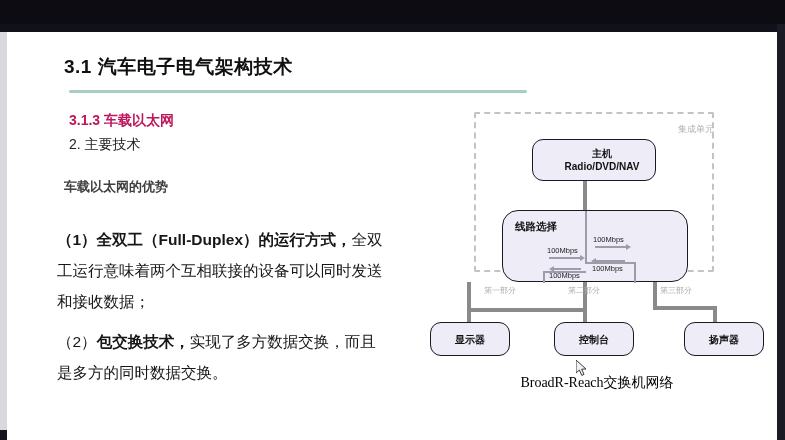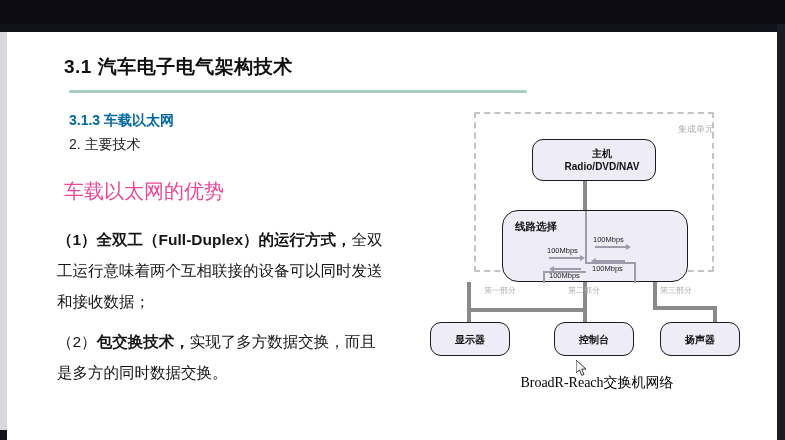--- a/index.html
+++ b/index.html
@@ -24,23 +24,23 @@
     position:absolute;left:57px;top:22px;
     font-size:19px;font-weight:bold;color:#101010;letter-spacing:.5px;
     white-space:nowrap;
   }
   .title-rule{
     position:absolute;left:62px;top:58px;width:458px;height:3px;
     background:#a8cdc4;border-radius:2px;
   }
 
   
-  .txt-sub{position:absolute;left:62px;top:80px;font-size:14px;font-weight:bold;color:#0369a1;white-space:nowrap;}
+  .txt-sub{position:absolute;left:62px;top:80px;font-size:14px;font-weight:bold;color:#be185d;white-space:nowrap;}
   .txt-num{position:absolute;left:62px;top:104px;font-size:14px;color:#222;white-space:nowrap;}
-  .txt-head{position:absolute;left:57px;top:146px;font-size:20px;font-weight:normal;color:#ec4899;white-space:nowrap;}
+  .txt-head{position:absolute;left:57px;top:146px;font-size:13px;font-weight:bold;color:#404040;white-space:nowrap;}
 
   .para{position:absolute;left:50px;width:330px;font-size:15.5px;color:#161616;line-height:31px;}
   .para1{top:192px;}
   .para2{top:294px;}
   .para b{font-weight:bold;}
 
   
   .diagram{position:absolute;left:415px;top:72px;width:350px;height:310px;}
 
   .dashbox{
@@ -64,21 +64,21 @@
   #node-host{left:110px;top:35px;width:124px;height:42px;padding-left:16px;}
 
   #node-switch{
     left:80px;top:106px;width:186px;height:72px;border-radius:16px;
     display:block;
   }
   #node-switch .sw-title{position:absolute;left:12px;top:9px;font-size:10.5px;font-weight:bold;color:#111;}
 
   #node-display{left:8px;top:218px;width:80px;height:34px;}
   #node-console{left:132px;top:218px;width:80px;height:34px;}
-  #node-speaker{left:238px;top:218px;width:80px;height:34px;}
+  #node-speaker{left:262px;top:218px;width:80px;height:34px;}
 
   
   .wire{position:absolute;background:#8a8a8a;}
   .wire-v{width:4px;}
   .wire-h{height:4px;}
 
   #w-host-sw{left:161px;top:76px;width:4px;height:72px;}
   #w-sw-con{left:161px;top:178px;width:4px;height:40px;}
 
   #w-left-drop{left:45px;top:178px;width:4px;height:28px;}

